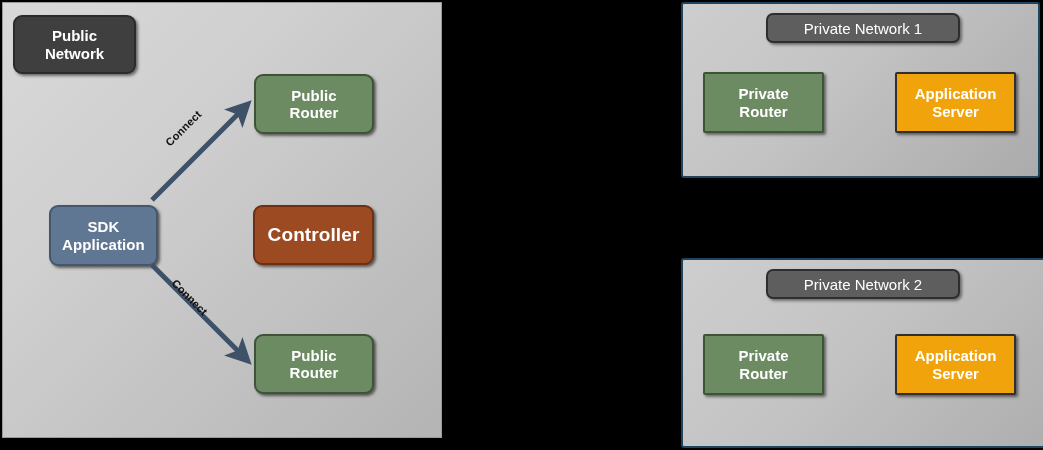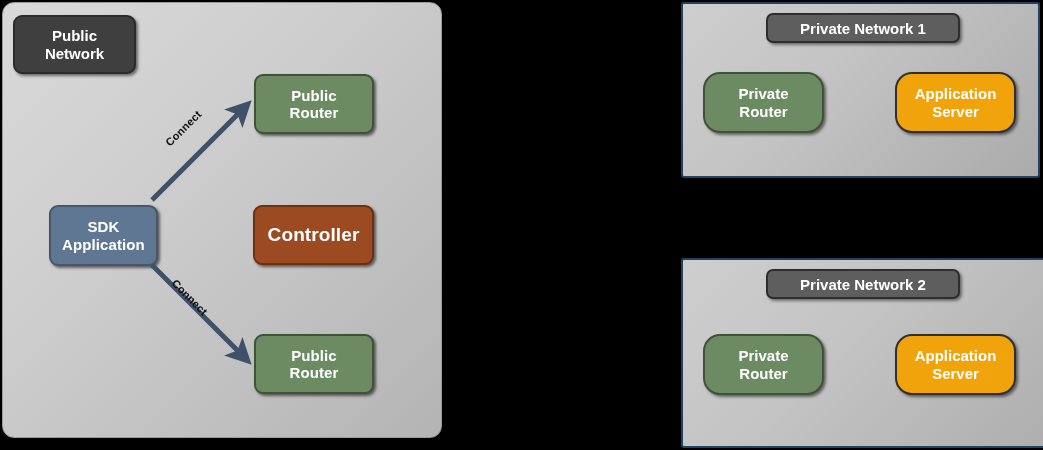--- a/index.html
+++ b/index.html
@@ -33,21 +33,21 @@
 
   
   #public-internet-zone {
     position: absolute;
     left: 2px;
     top: 2px;
     width: 440px;
     height: 436px;
     box-sizing: border-box;
     border: 1px solid #9a9a9a;
-    border-radius: 12px;
+    border-radius: 0;
     background: linear-gradient(135deg, #d9d9d9 0%, #cfcfcf 35%, #b4b4b4 100%);
     box-shadow: 3px 3px 4px rgba(0,0,0,0.6);
   }
 
   .zone-label {
     position: absolute;
     box-sizing: border-box;
     border-radius: 9px;
     background: #3f3f3f;
     border: 2px solid #2b2b2b;
@@ -161,34 +161,34 @@
   }
 
   .panel-title {
     position: absolute;
     box-sizing: border-box;
     height: 30px;
     border-radius: 7px;
     background: #5e5e5e;
     border: 2px solid #2e2e2e;
     color: #ffffff;
-    font-weight: bold;
+    font-weight: normal;
     font-size: 15px;
     display: flex;
     align-items: center;
     justify-content: center;
     box-shadow: 2px 2px 3px rgba(0,0,0,0.45);
   }
   #private-network-1-title { left: 83px; top: 9px; width: 194px; }
   #private-network-2-title { left: 83px; top: 9px; width: 194px; }
 
   .panel-node {
     position: absolute;
     box-sizing: border-box;
-    border-radius: 17px;
+    border-radius: 2px;
     display: flex;
     align-items: center;
     justify-content: center;
     text-align: center;
     color: #ffffff;
     font-weight: bold;
     font-size: 15px;
     line-height: 1.16;
     width: 121px;
     height: 61px;

